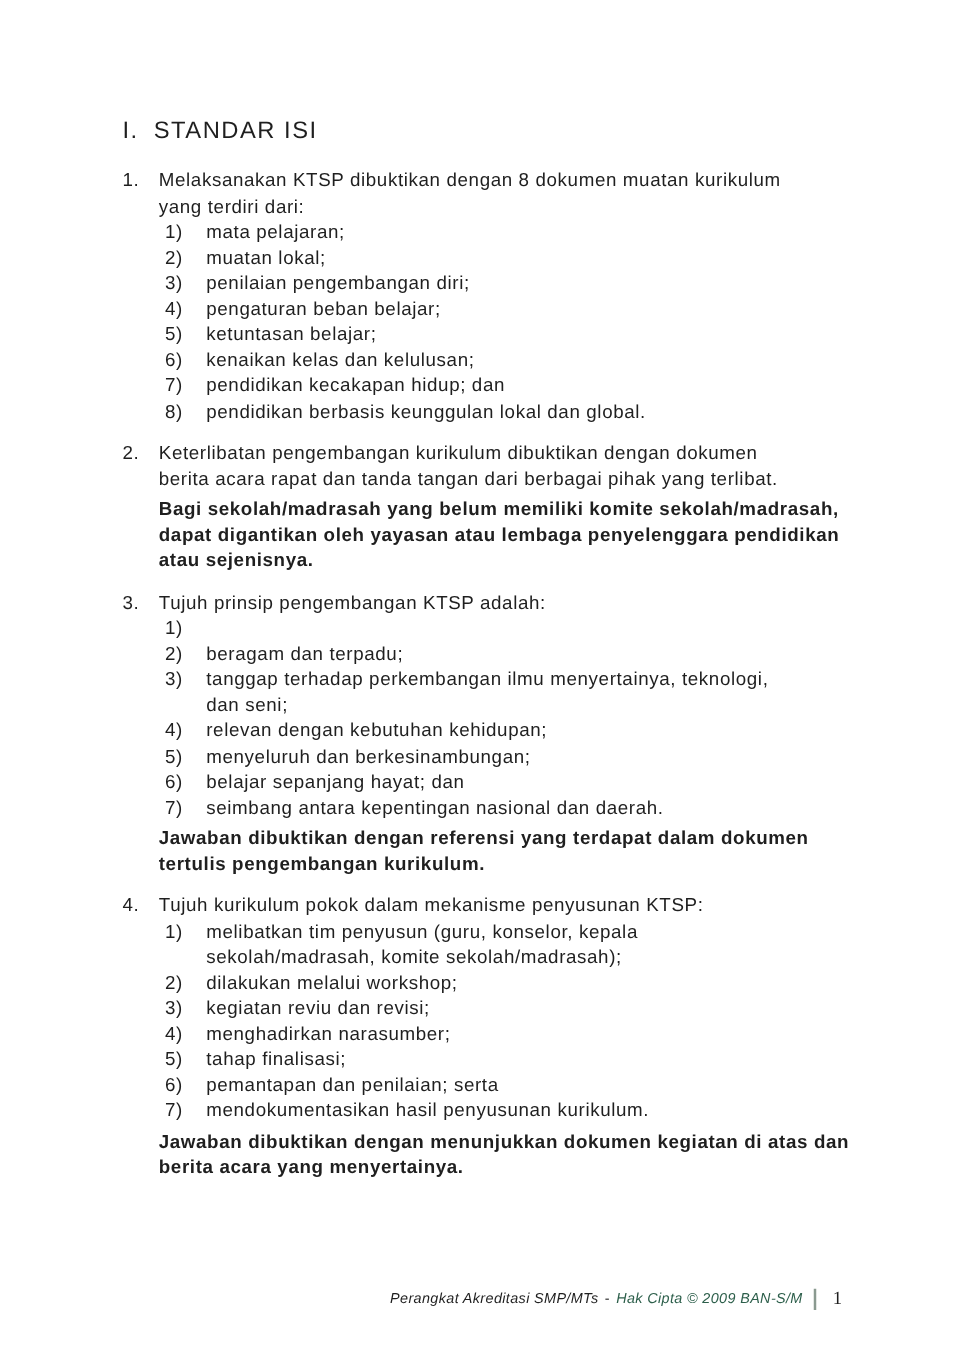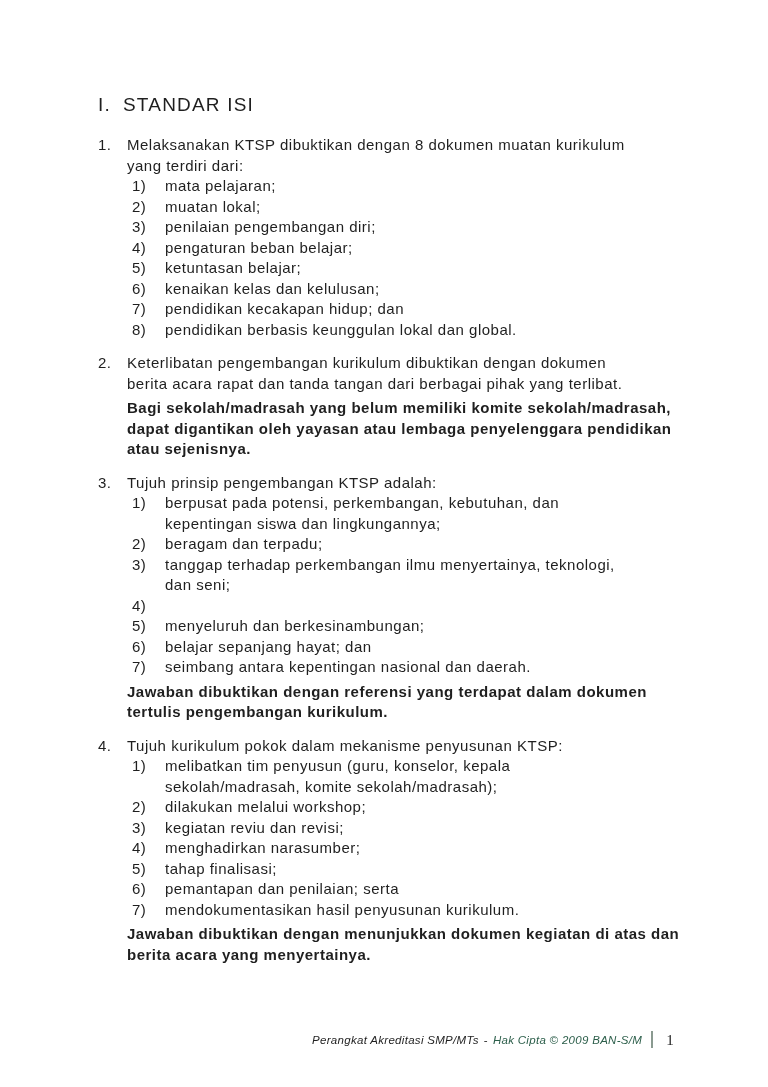--- a/index.html
+++ b/index.html
@@ -34,21 +34,20 @@
   .txt { white-space: pre-line; }
   .sub-row { margin-left: 34px; }
   .subnum { width: 33px; flex-shrink: 0; }
   .subtxt { white-space: pre-line; }
   .note { margin-left: 29px; margin-top: 4px; white-space: pre-line; font-weight: bold; }
   .footer {
     position: absolute;
     top: 1031px;
     right: 94px;
     display: flex;
-    align-items: center;
     font-size: 11.5px;
     letter-spacing: 0.3px;
     line-height: 16px;
   }
   .f-left { font-style: italic; color: var(--text, #1f1f1f); }
   .f-dash { margin: 0 5px; color: var(--text, #1f1f1f); }
   .f-right { font-style: italic; color: var(--green, #2d5f4b); }
   .f-bar {
     display: inline-block;
     width: 2px;
@@ -123,34 +122,33 @@
 dapat digantikan oleh yayasan atau lembaga penyelenggara pendidikan
 atau sejenisnya.</div>
         </section>
         <section class="item">
           <div class="row lead-row">
             <span class="num">3.</span>
             <div class="txt">Tujuh prinsip pengembangan KTSP adalah:</div>
           </div>
           <div class="row sub-row">
             <span class="subnum">1)</span>
-            <div class="subtxt">berpusat pada potensi, perkembangan, kebutuhan, dan
-kepentingan siswa dan lingkungannya;</div>
           </div>
           <div class="row sub-row">
             <span class="subnum">2)</span>
             <div class="subtxt">beragam dan terpadu;</div>
           </div>
           <div class="row sub-row">
             <span class="subnum">3)</span>
             <div class="subtxt">tanggap terhadap perkembangan ilmu menyertainya, teknologi,
 dan seni;</div>
           </div>
           <div class="row sub-row">
             <span class="subnum">4)</span>
+            <div class="subtxt">relevan dengan kebutuhan kehidupan;</div>
           </div>
           <div class="row sub-row">
             <span class="subnum">5)</span>
             <div class="subtxt">menyeluruh dan berkesinambungan;</div>
           </div>
           <div class="row sub-row">
             <span class="subnum">6)</span>
             <div class="subtxt">belajar sepanjang hayat; dan</div>
           </div>
           <div class="row sub-row">

